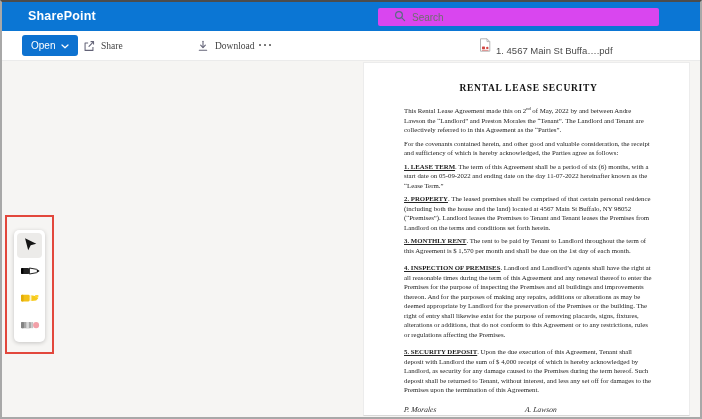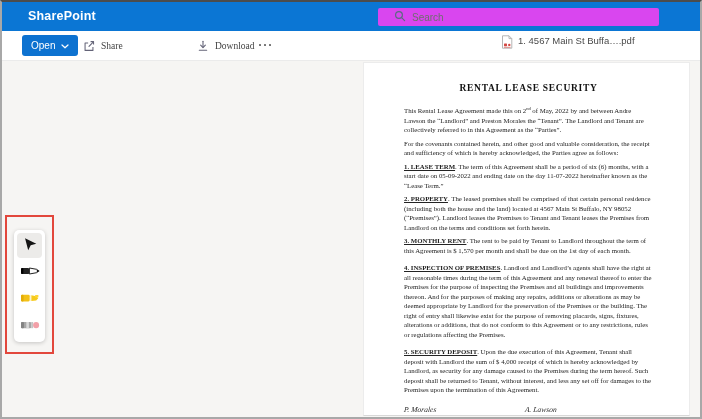--- a/index.html
+++ b/index.html
@@ -29,21 +29,21 @@
   .btn-open { position:absolute; left:20px; top:4px; height:21px; padding:0 9px;
               background:#0d72d0; border:none; border-radius:3px; color:#fff;
               font-size:10px; font-family:"Liberation Sans", sans-serif;
               display:flex; align-items:center; gap:6px; cursor:pointer; }
   .cmd { position:absolute; top:4px; height:21px; display:flex; align-items:center; gap:5px;
          background:none; border:none; cursor:pointer;
          font-size:9.5px; color:#424242; font-family:Liberation Serif, serif; }
   .cmd svg { display:block; }
   .cmd-share { left:80px; } .cmd-copylink { left:132px; } .cmd-download { left:194px; }
   .cmd-more { left:256px; font-size:12px; letter-spacing:1px; color:#555; font-weight:bold; }
-  .filegroup { position:absolute; left:499px; top:4px; height:21px; display:flex; align-items:flex-start; gap:5px; }
+  .filegroup { position:absolute; left:477px; top:4px; height:21px; display:flex; align-items:flex-end; gap:5px; }
   .filegroup .fname { font-size:9.5px; color:#4a4a4a; }
 
   
   .viewer { position:absolute; left:0; top:59px; right:0; bottom:0; background:#f6f5f3; }
 
   .doc-page { position:absolute; left:361px; top:1px; width:327px; height:354px;
               background:#fff; border:1px solid #ececec; border-bottom:1px solid #d8d8d8;
               padding:20px 36px 8px 40px; overflow:hidden; }
   .doc-page, .doc-page * { font-family:"Liberation Serif", serif; }
   .doc-title { text-align:center; font-size:9.5px; font-weight:bold; letter-spacing:.7px;

